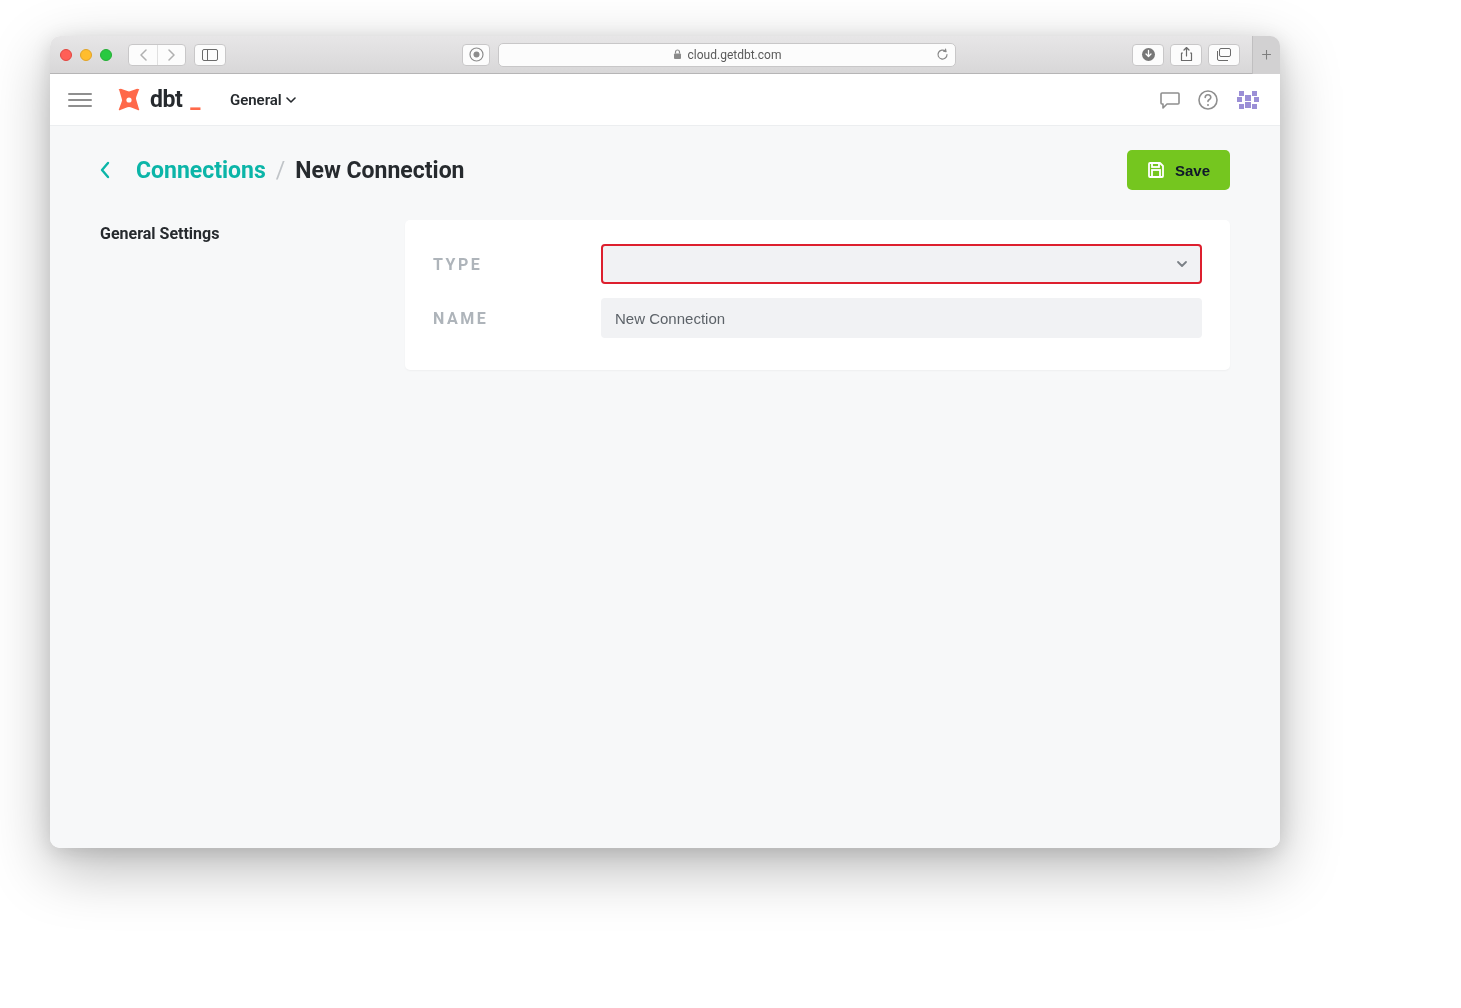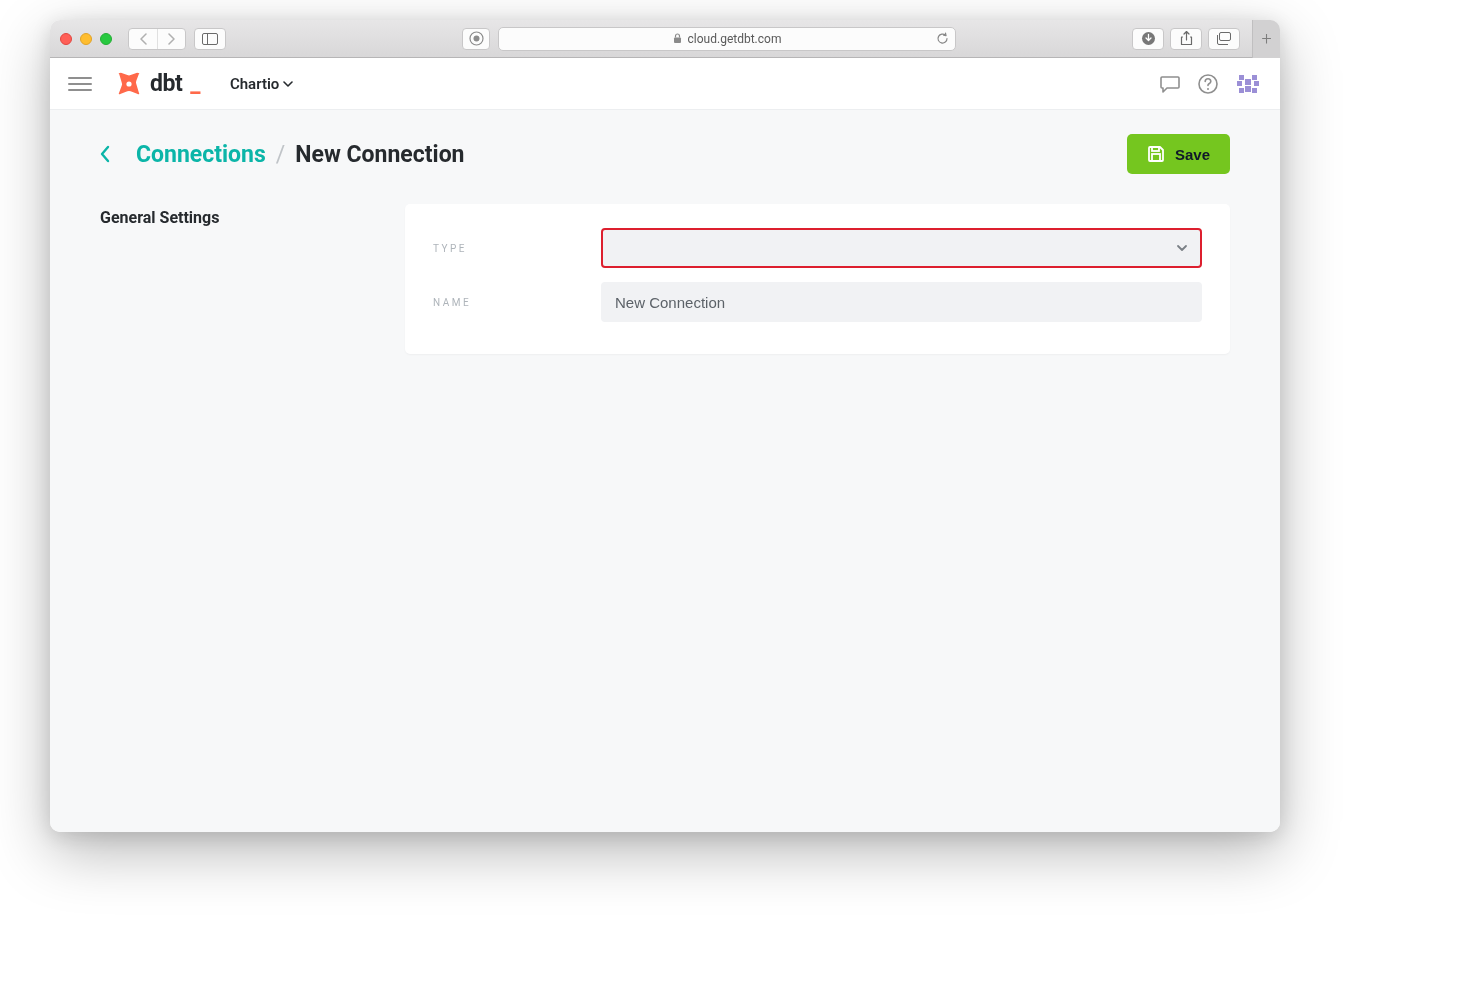--- a/index.html
+++ b/index.html
@@ -7,21 +7,21 @@
       font-family: -apple-system, BlinkMacSystemFont, "Segoe UI", Roboto, Helvetica, Arial, sans-serif;
       background: #fff;
       width: 1461px;
       height: 1008px;
       position: relative;
       overflow: hidden;
     }
     .browser-window {
       position: absolute;
       left: 50px;
-      top: 20px;
+      top: 36px;
       width: 1230px;
       height: 812px;
       background: #fff;
       border-radius: 10px;
       box-shadow: 0 20px 60px rgba(0,0,0,0.28), 0 4px 20px rgba(0,0,0,0.12);
       overflow: hidden;
       display: flex;
       flex-direction: column;
     }
     
@@ -100,21 +100,21 @@
     .save-btn {
       background: #75c61f; color: #0f172a; border: none; border-radius: 5px;
       height: 40px; padding: 0 20px; font-size: 15px; font-weight: 600;
       display: flex; align-items: center; gap: 10px; cursor: pointer;
     }
     .content-row { display: flex; gap: 25px; }
     .section-label { width: 280px; font-size: 16px; font-weight: 700; color: #262a2e; padding-top: 4px; }
     .form-card { flex: 1; background: #fff; border-radius: 5px; padding: 24px 28px; box-shadow: 0 1px 2px rgba(0,0,0,0.04); }
     .form-row { display: flex; align-items: center; margin-bottom: 14px; }
     .form-row:last-child { margin-bottom: 8px; }
-    .field-label { width: 168px; font-size: 10px; font-weight: 400; letter-spacing: 2.5px; color: #aeb4ba; text-transform: uppercase; }
+    .field-label { width: 168px; font-size: 16px; font-weight: 700; letter-spacing: 2.5px; color: #aeb4ba; text-transform: uppercase; }
     .type-select {
       flex: 1; height: 40px; background: #f1f2f4; border: 2.5px solid #dd1f2e;
       border-radius: 4px; display: flex; align-items: center; justify-content: flex-end;
       padding: 0 12px; cursor: pointer;
     }
     .name-input {
       flex: 1; height: 40px; background: #f1f2f4; border: none; border-radius: 4px;
       padding: 0 14px; font-size: 15px; color: #5c6268;
     }
     svg { display: block; }
@@ -204,21 +204,21 @@
       <span>
         <svg class="logo-icon" viewBox="0 0 32 32">
           <path fill="#ff694a" d="M4 4 Q2 2 6 2 L14 5 Q16 6 18 5 L26 2 Q30 2 28 4 L25 12 Q24 14 25 16 L28 26 Q30 30 26 28 L18 25 Q16 24 14 25 L6 28 Q2 30 4 26 L7 18 Q8 16 7 14 Z"></path>
           <circle cx="16" cy="16" r="3.2" fill="#fff"></circle>
         </svg>
       </span>
       <span class="logo-text">dbt</span>
         <span class="logo-text logo-cursor">_</span>
     </div>
     <div class="org-selector">
-      <span>Chartio</span>
+      <span>General</span>
       <svg width="10" height="6" viewBox="0 0 10 6">
           <path d="M1 1 L5 5 L9 1" stroke="#262a2e" stroke-width="1.6" fill="none" stroke-linecap="round" stroke-linejoin="round"></path>
         </svg>
     </div>
     <div class="header-spacer"></div>
     <div class="header-icon">
       <svg width="22" height="22" viewBox="0 0 22 22">
           <path d="M3 4 H19 a1 1 0 0 1 1 1 V14 a1 1 0 0 1 -1 1 H8 L4 19 V15 H3 a1 1 0 0 1 -1 -1 V5 a1 1 0 0 1 1 -1 Z" fill="none" stroke="currentColor" stroke-width="1.6" stroke-linejoin="round"></path>
         </svg>
     </div>

